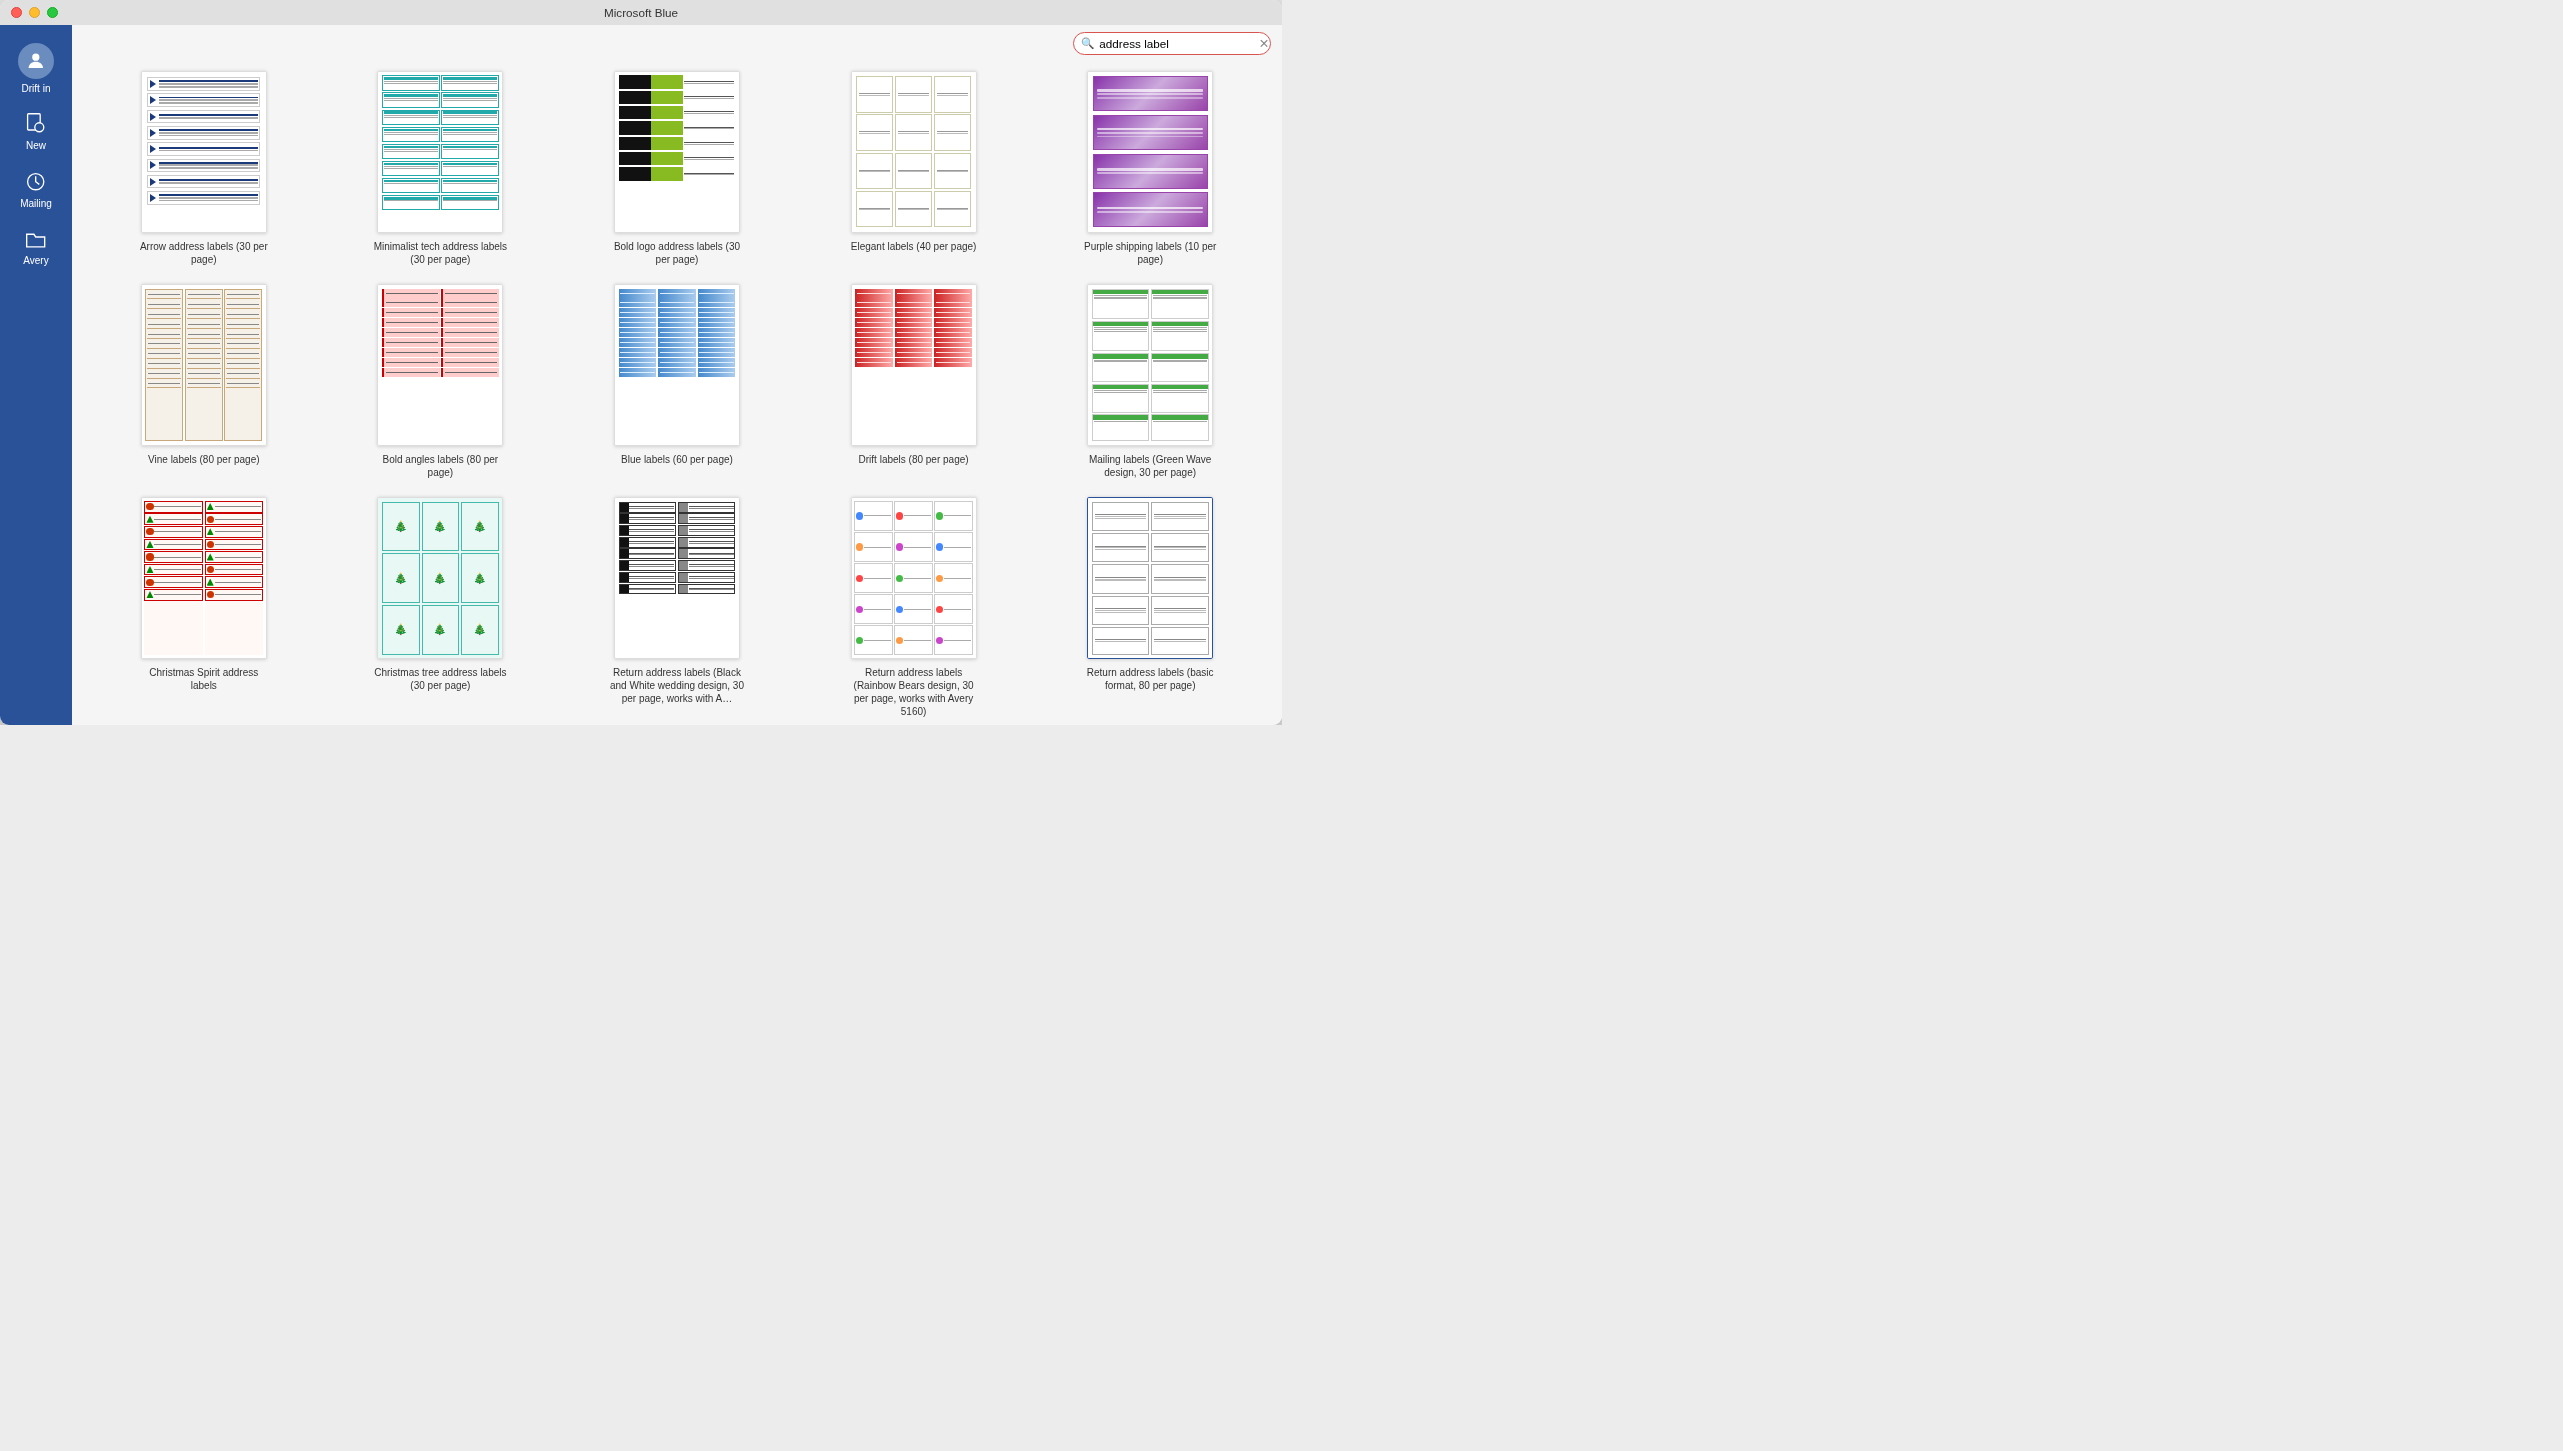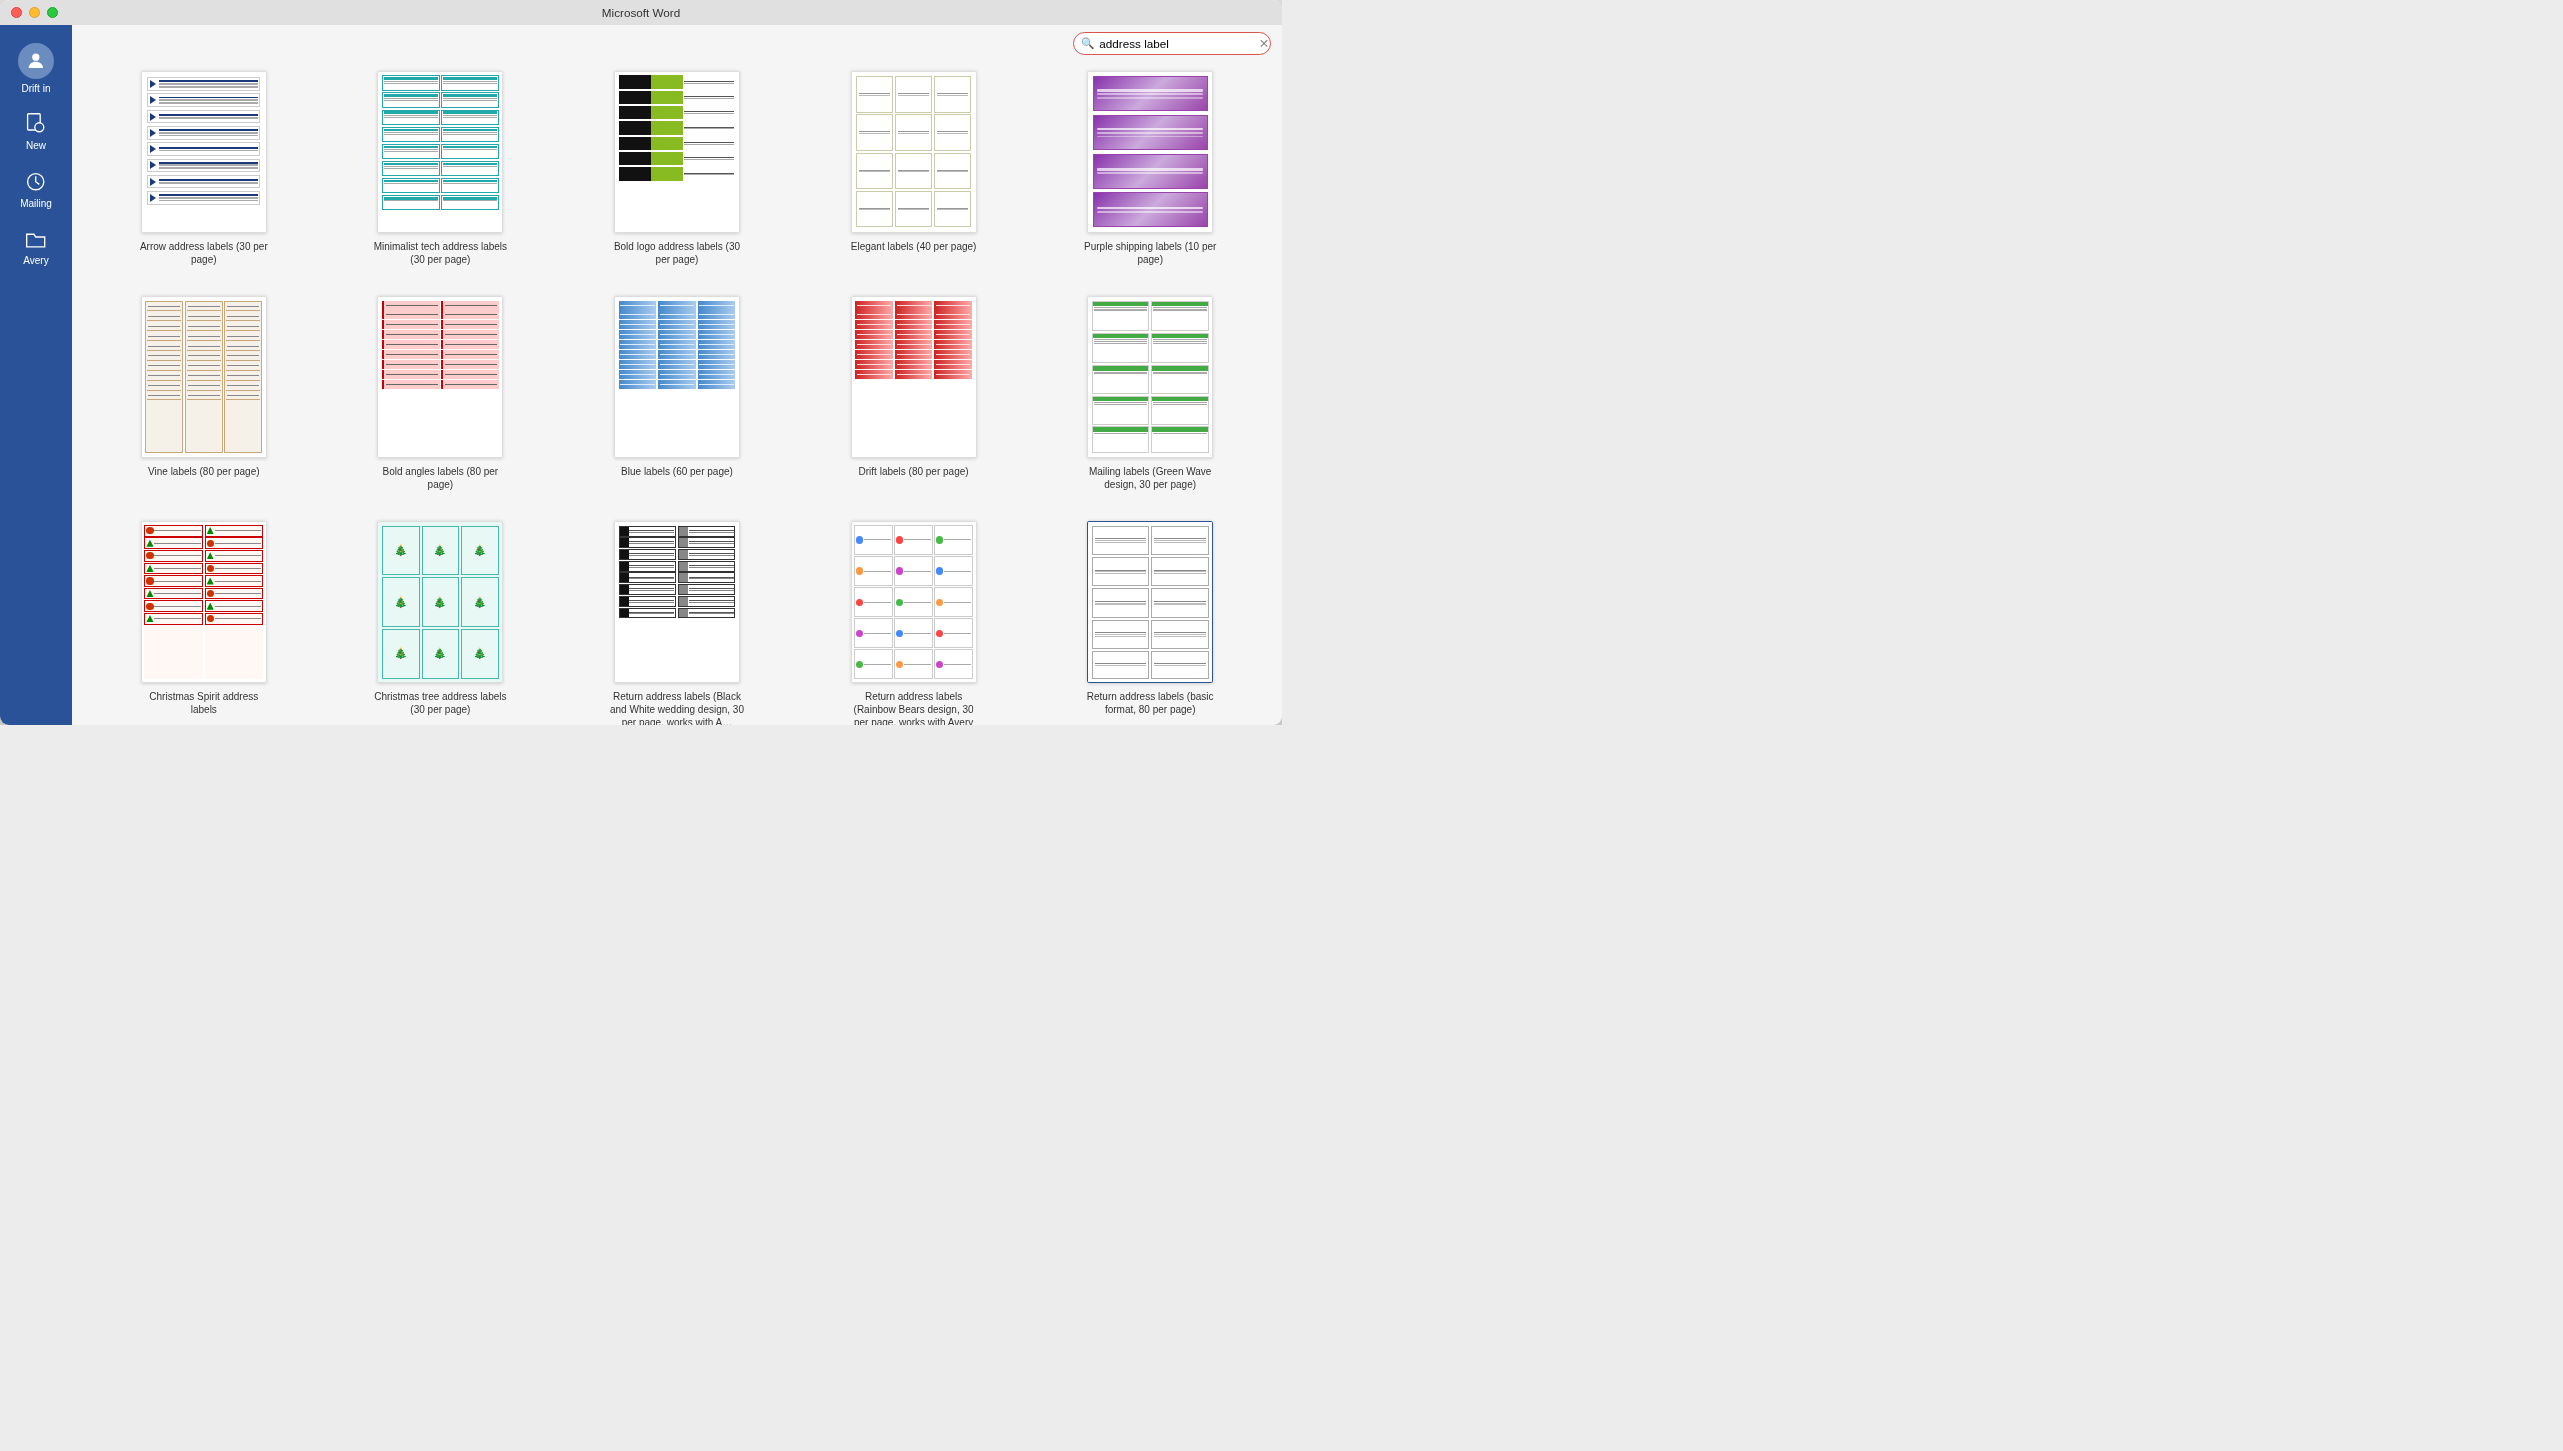--- a/index.html
+++ b/index.html
@@ -23,21 +23,21 @@
     .sidebar-label { color: white; font-size: 10px; }
 
     .content { flex: 1; display: flex; flex-direction: column; background: #f5f5f5; overflow: hidden; }
 
     .search-bar { display: flex; justify-content: flex-end; padding: 7.2px 10.8px; background: #f5f5f5; flex-shrink: 0; }
     .search-box { display: flex; align-items: center; border: 1.8px solid #d9534f; border-radius: 14.4px; background: white; padding: 2.7px 7.2px; gap: 4.5px; width: 198px; }
     .search-icon { color: #888; font-size: 10.8px; }
     .search-input { border: none; outline: none; font-size: 11.7px; flex: 1; background: transparent; }
     .search-clear { color: #888; cursor: pointer; font-size: 12.6px; }
 
-    .templates-grid { flex: 1; overflow-y: auto; padding: 9px 18px 18px; display: grid; grid-template-columns: repeat(5, 1fr); gap: 30px 9px; }
+    .templates-grid { flex: 1; overflow-y: auto; padding: 9px 18px 18px; display: grid; grid-template-columns: repeat(5, 1fr); gap: 18px 9px; }
 
     .template-item { display: flex; flex-direction: column; align-items: center; gap: 7.2px; cursor: pointer; }
     .template-thumb { width: 126px; height: 162px; background: white; border: 0.9px solid #ddd; border-radius: 1.8px; overflow: hidden; display: flex; align-items: center; justify-content: center; box-shadow: 0 0.9px 3.6px rgba(0,0,0,0.15); position: relative; }
     .template-thumb.selected { border: 1.8px solid #2a5298; }
     .template-label { font-size: 10px; color: #333; text-align: center; max-width: 135px; line-height: 1.3; }
 
     .footer { display: flex; justify-content: flex-end; align-items: center; padding: 7.2px 14.4px; background: #f0f0f0; border-top: 0.9px solid #d0d0d0; gap: 7.2px; flex-shrink: 0; }
     .btn { padding: 4.5px 16px; border-radius: 4.5px; font-size: 11.7px; cursor: pointer; border: 0.9px solid #bbb; background: #f0f0f0; color: #333; }
     .btn-primary { background: #f0f0f0; border: 1.8px solid #d9534f; font-weight: 500; }
 
@@ -49,21 +49,21 @@
   </style>
 </head>
 <body>
 
 <div class="window">
 
   <div class="titlebar">
     <div class="traffic-light tl-close"></div>
     <div class="traffic-light tl-min"></div>
     <div class="traffic-light tl-max"></div>
-    <span class="titlebar-title">Microsoft Word</span>
+    <span class="titlebar-title">Microsoft Blue</span>
   </div>
 
   <div class="main">
 
     <div class="sidebar">
       <div class="sidebar-item">
         <div class="sidebar-avatar">
           <svg width="21.6" height="21.6" viewBox="0 0 24 24" fill="white">
             <circle cx="12" cy="8" r="4"></circle>
             <path d="M4 20c0-4 3.6-7 8-7s8 3 8 7" fill="white"></path>

